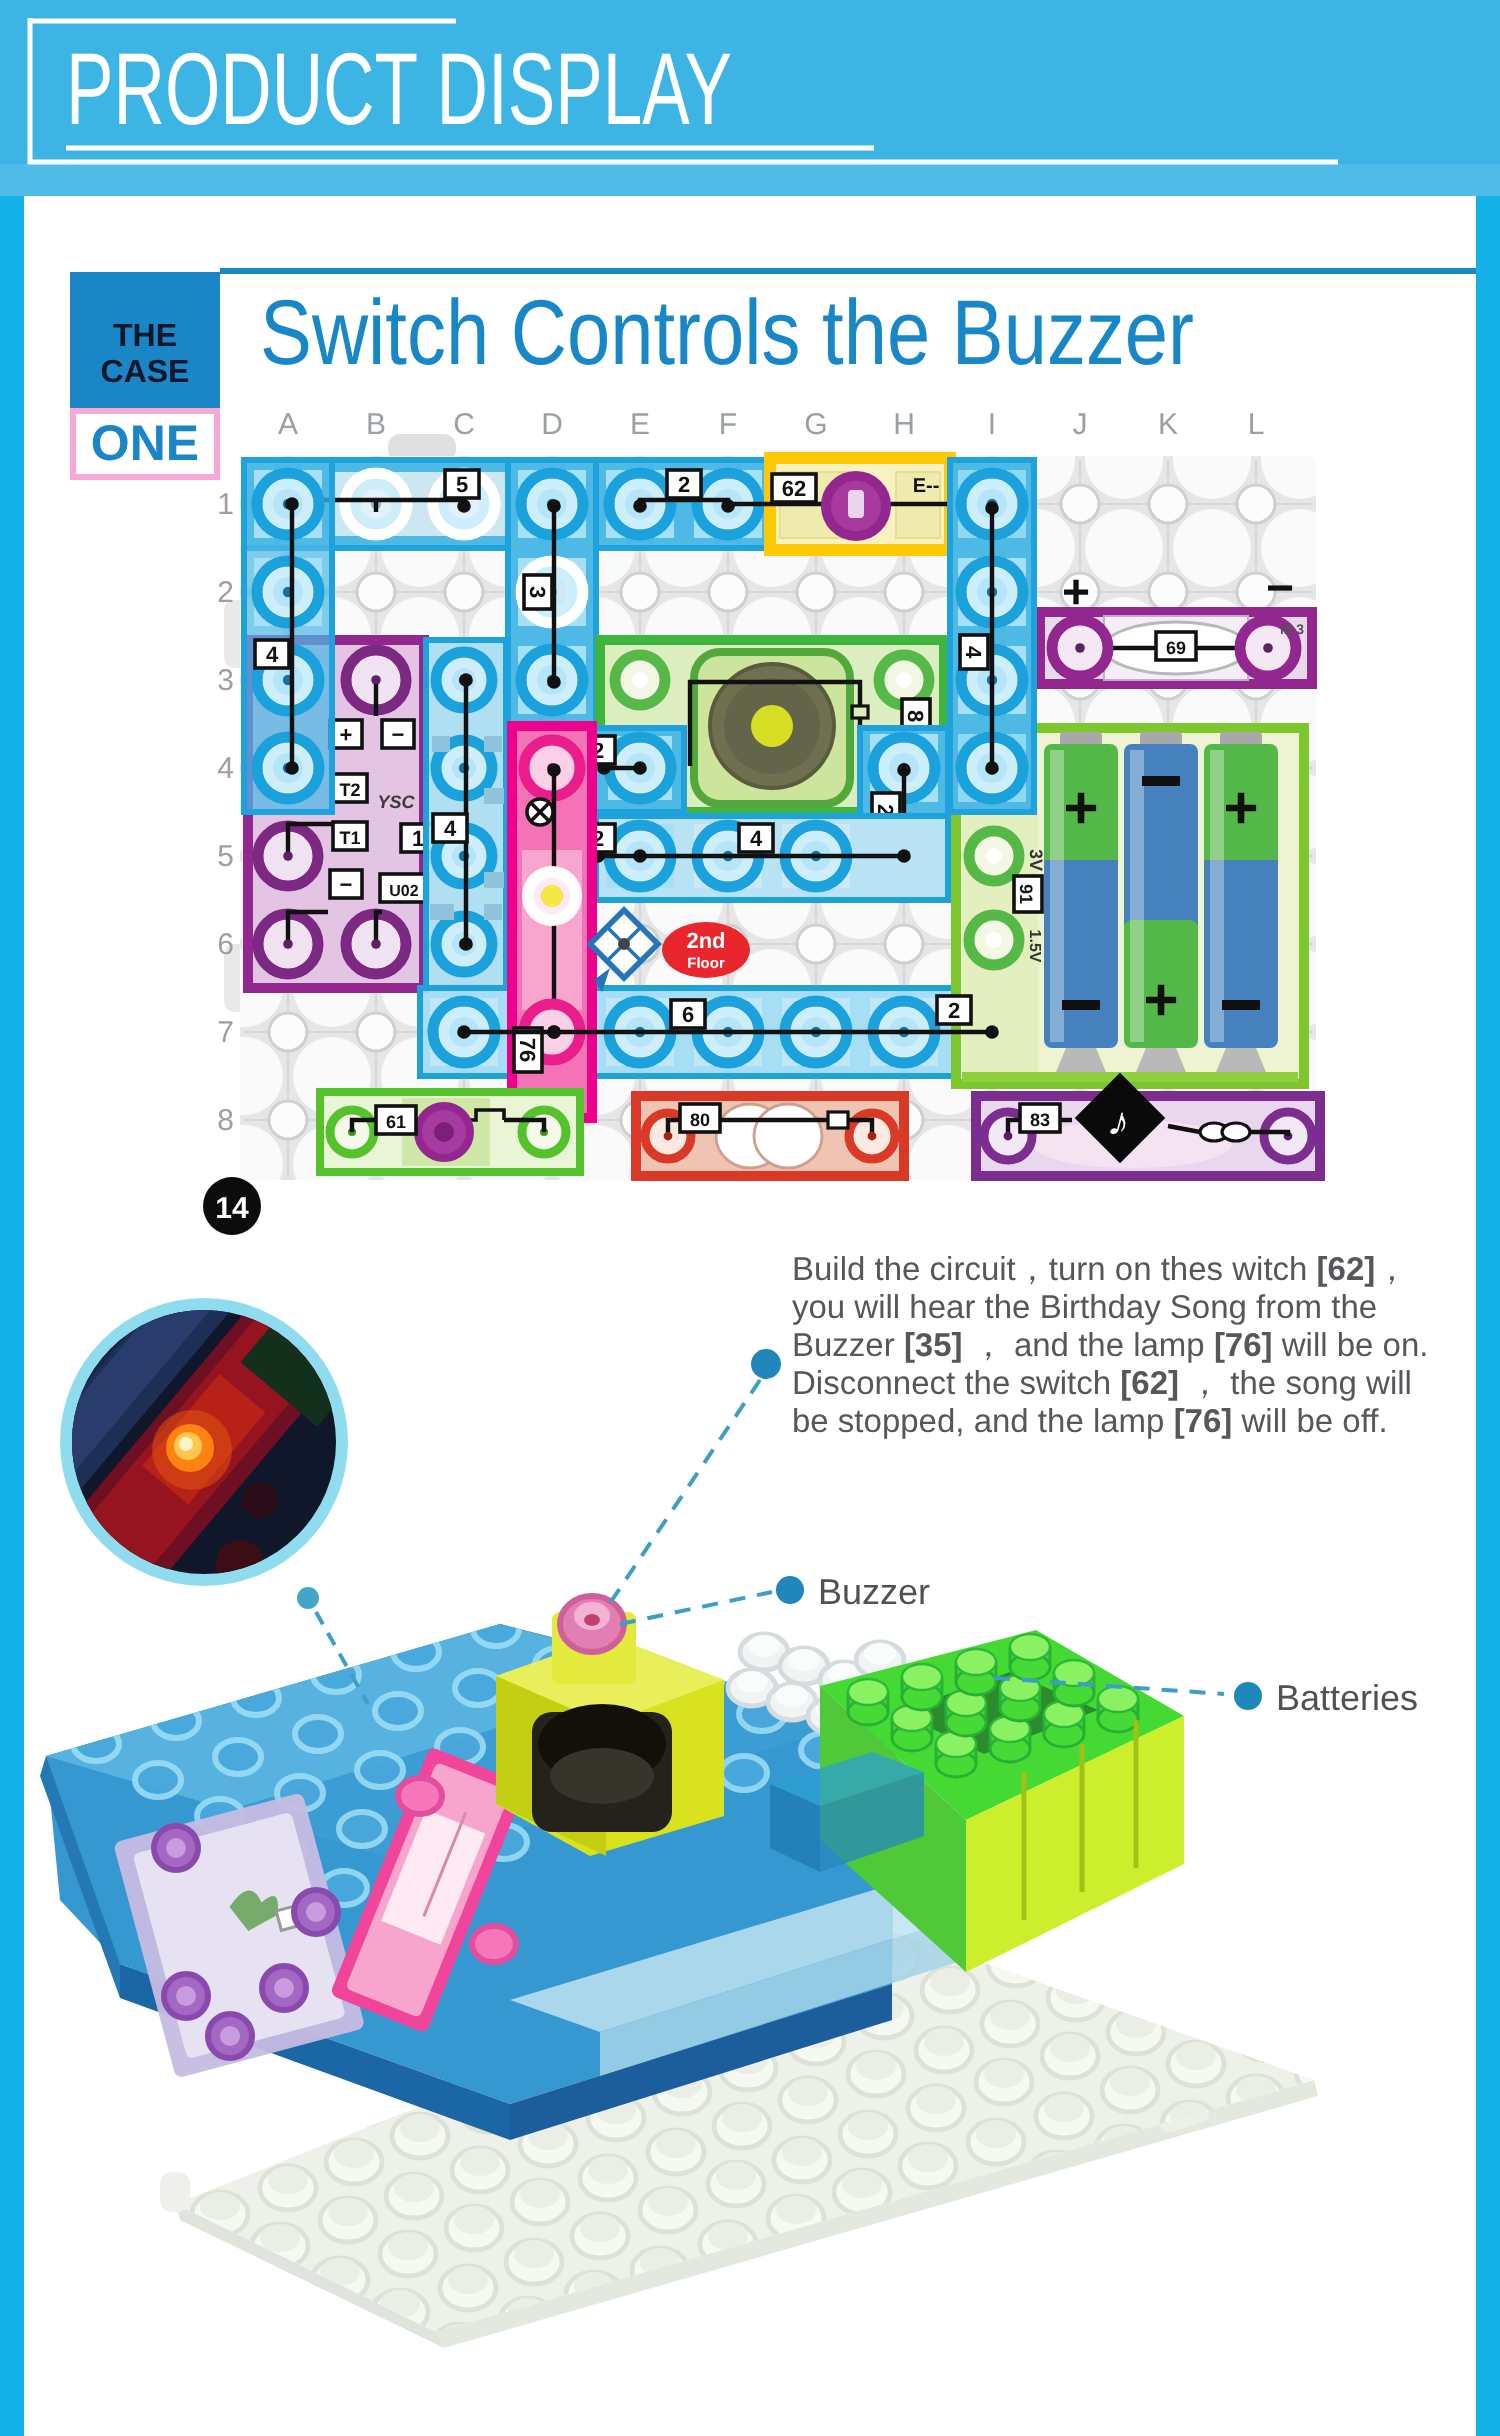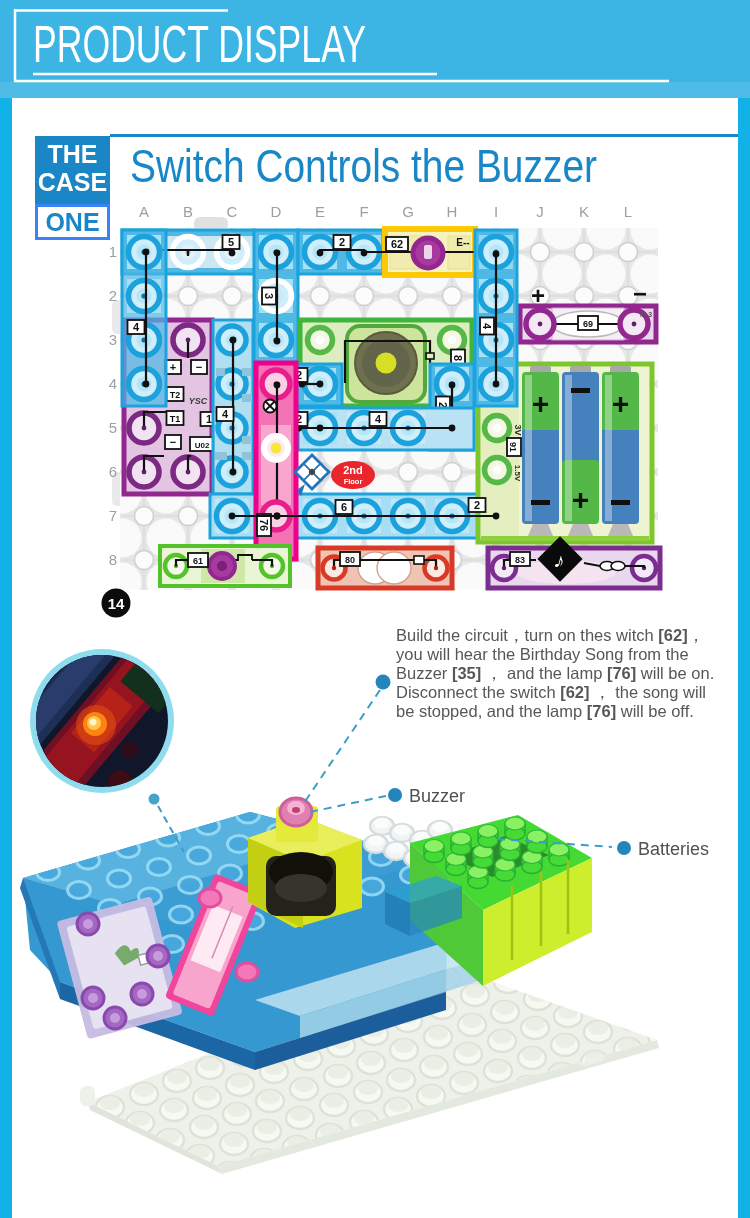--- a/index.html
+++ b/index.html
@@ -19,23 +19,23 @@
   <line x1="33" y1="74" x2="437" y2="74" stroke="#fff" stroke-width="2.5"></line>
   <line x1="14" y1="81" x2="669" y2="81" stroke="#fff" stroke-width="2.5"></line>
 
   <text x="33" y="62" font-size="51" fill="#fff" textLength="333" lengthAdjust="spacingAndGlyphs" font-family="Liberation Sans, sans-serif">PRODUCT DISPLAY</text>
 </svg>
 
 <div class="abs" style="left:0;top:98px;width:12px;height:1120px;background:#12b2e8;"></div>
 
 <div class="abs" style="left:738px;top:98px;width:12px;height:1120px;background:#12b2e8;"></div>
 
-<div class="abs" style="left:35px;top:136px;width:75px;height:68px;background:#1b86c5;color:#ffffff;font-weight:bold;font-size:25px;text-align:center;line-height:1.12;padding-top:4px;box-sizing:border-box;">THE<br>CASE</div>
-
-<div class="abs" style="left:35px;top:204px;width:75px;height:36px;background:#fff;border:3px solid #3b82f6;box-sizing:border-box;color:#1b86c5;font-weight:bold;font-size:25px;text-align:center;line-height:30px;">ONE</div>
+<div class="abs" style="left:35px;top:136px;width:75px;height:68px;background:#1b86c5;color:#0f172a;font-weight:bold;font-size:16px;text-align:center;line-height:1.12;padding-top:24px;box-sizing:border-box;">THE<br>CASE</div>
+
+<div class="abs" style="left:35px;top:204px;width:75px;height:36px;background:#fff;border:3px solid #f9a8d4;box-sizing:border-box;color:#1b86c5;font-weight:bold;font-size:25px;text-align:center;line-height:30px;">ONE</div>
 
 <div class="abs" style="left:110px;top:134px;width:628px;height:3px;background:#1787c8;"></div>
 
 <svg class="abs" style="left:0;top:0" width="750" height="220">
 <text x="130" y="182" font-size="46" fill="#1787c8" textLength="467" lengthAdjust="spacingAndGlyphs" font-family="Liberation Sans, sans-serif">Switch Controls the Buzzer</text>
 </svg>
 
 <svg class="abs" style="left:0;top:0" width="750" height="1218">
 <defs>
 <clipPath id="boardclip">

